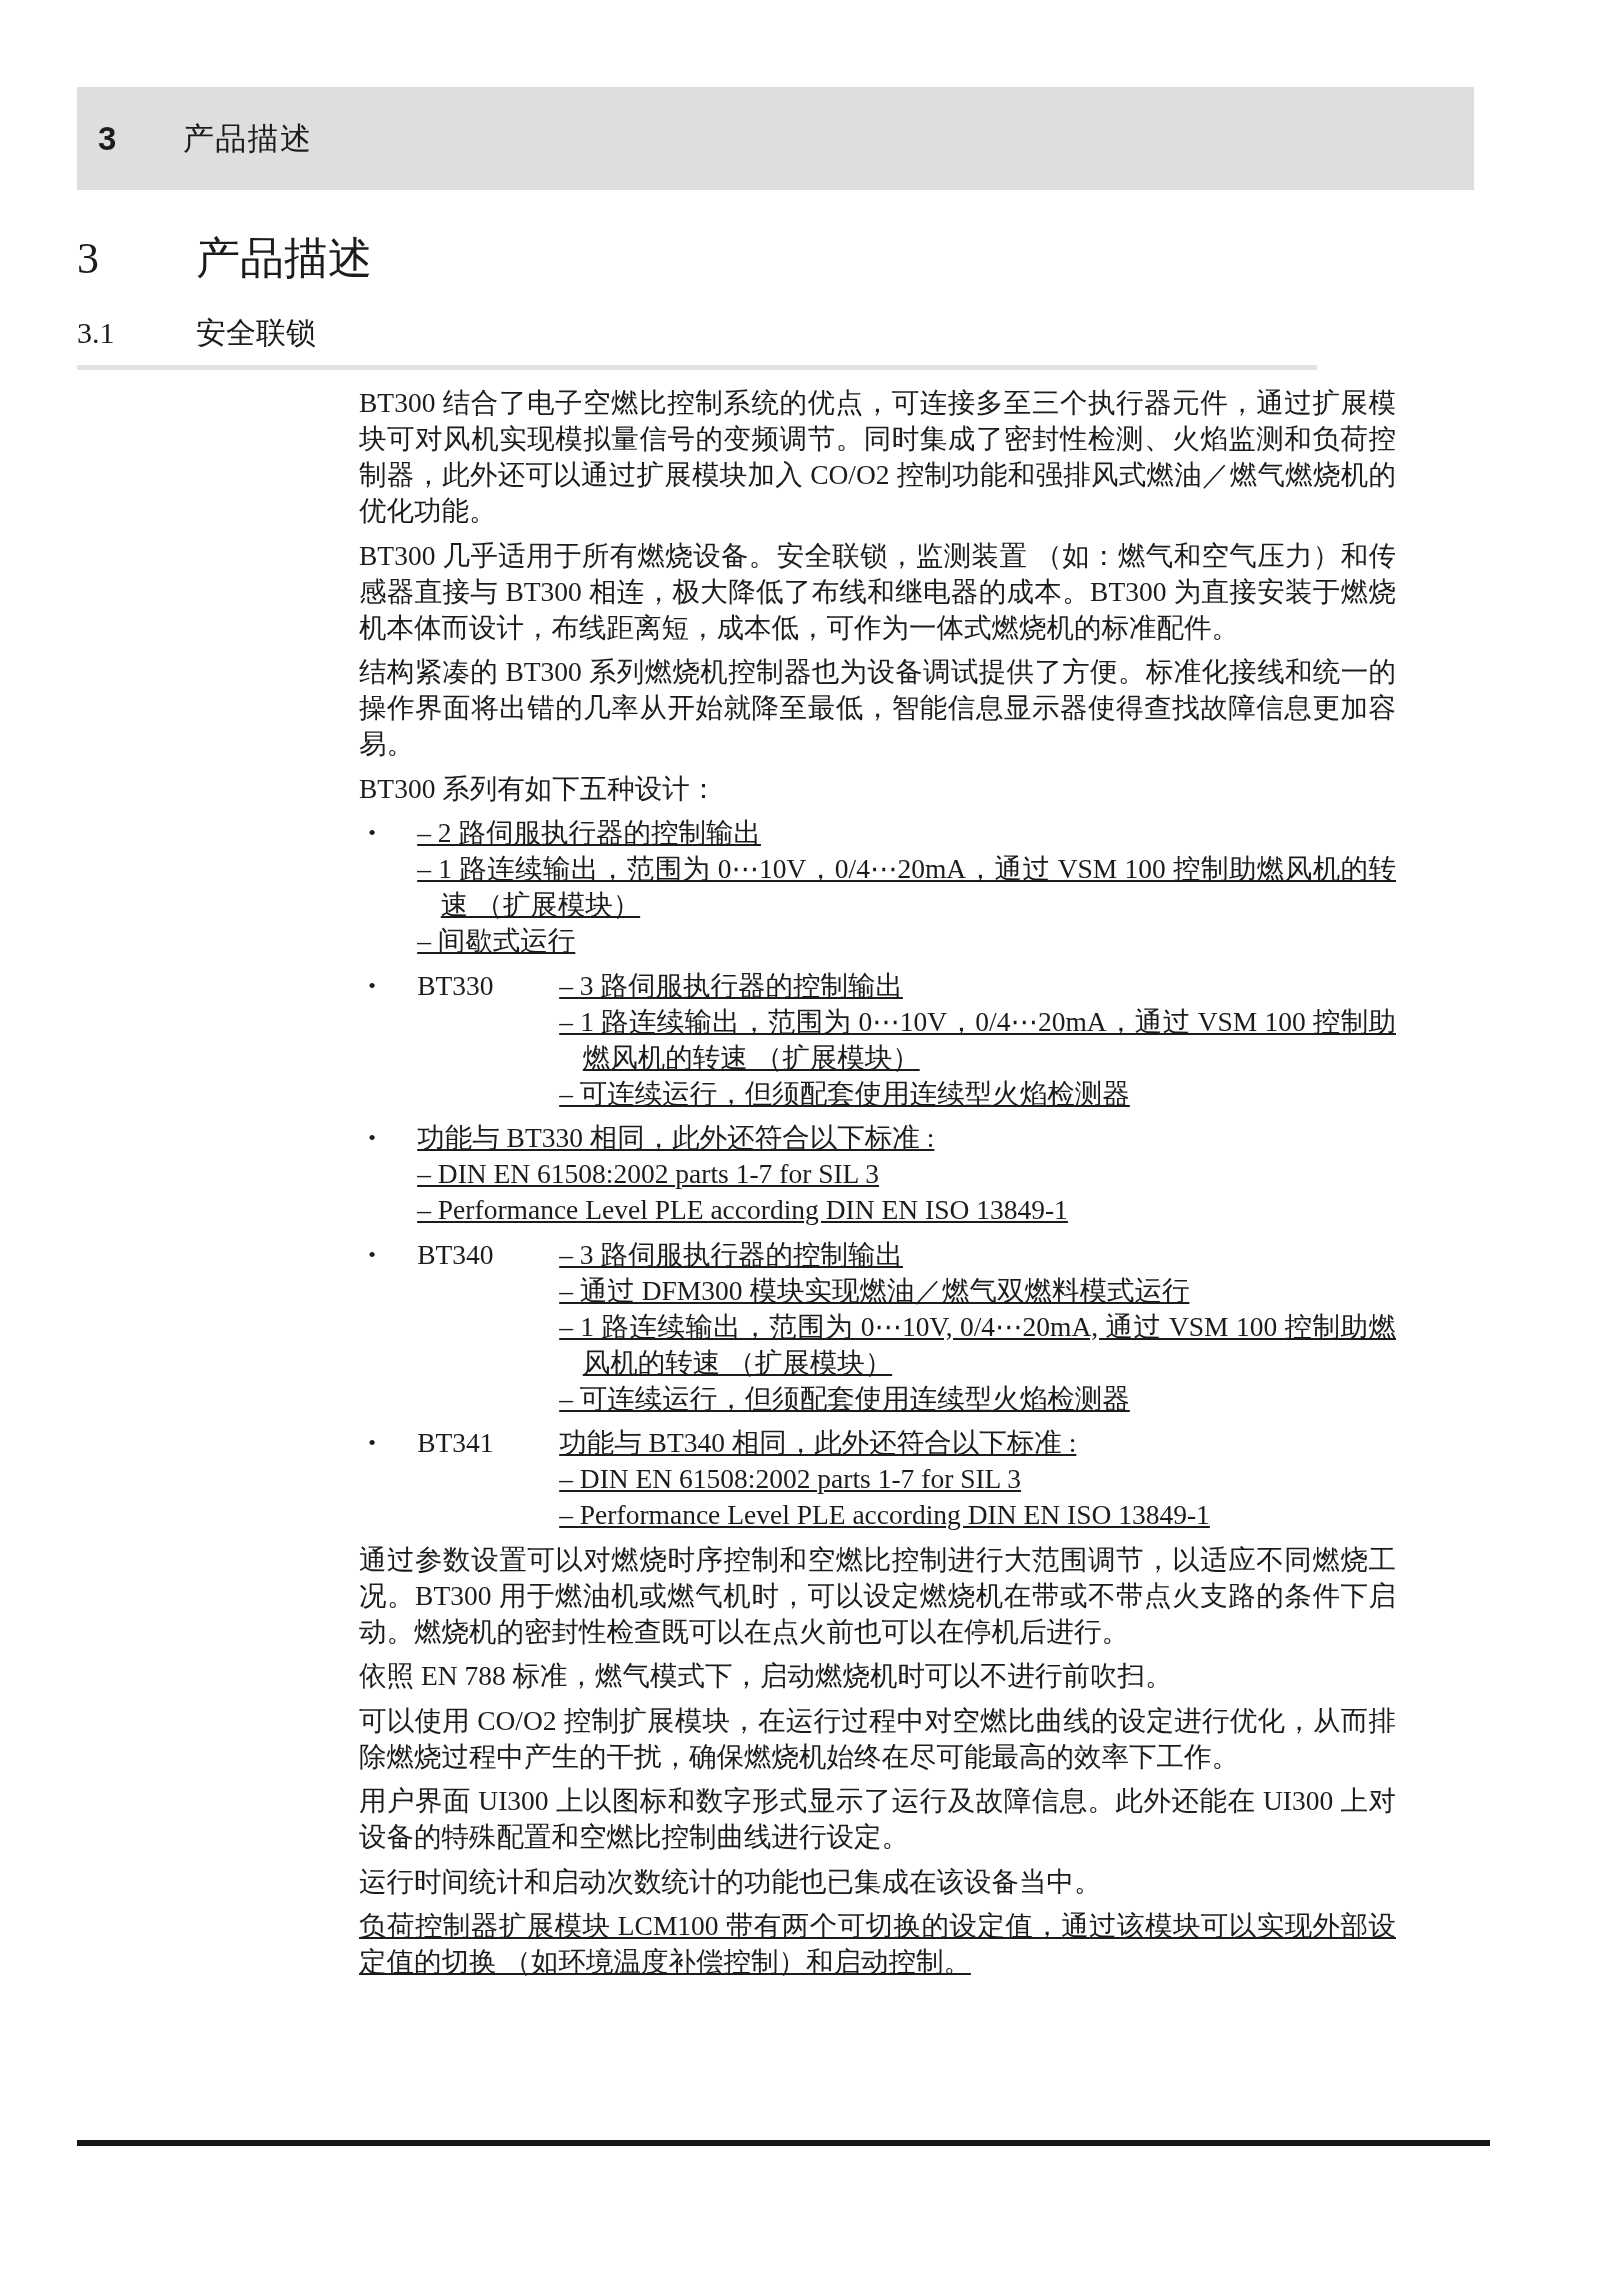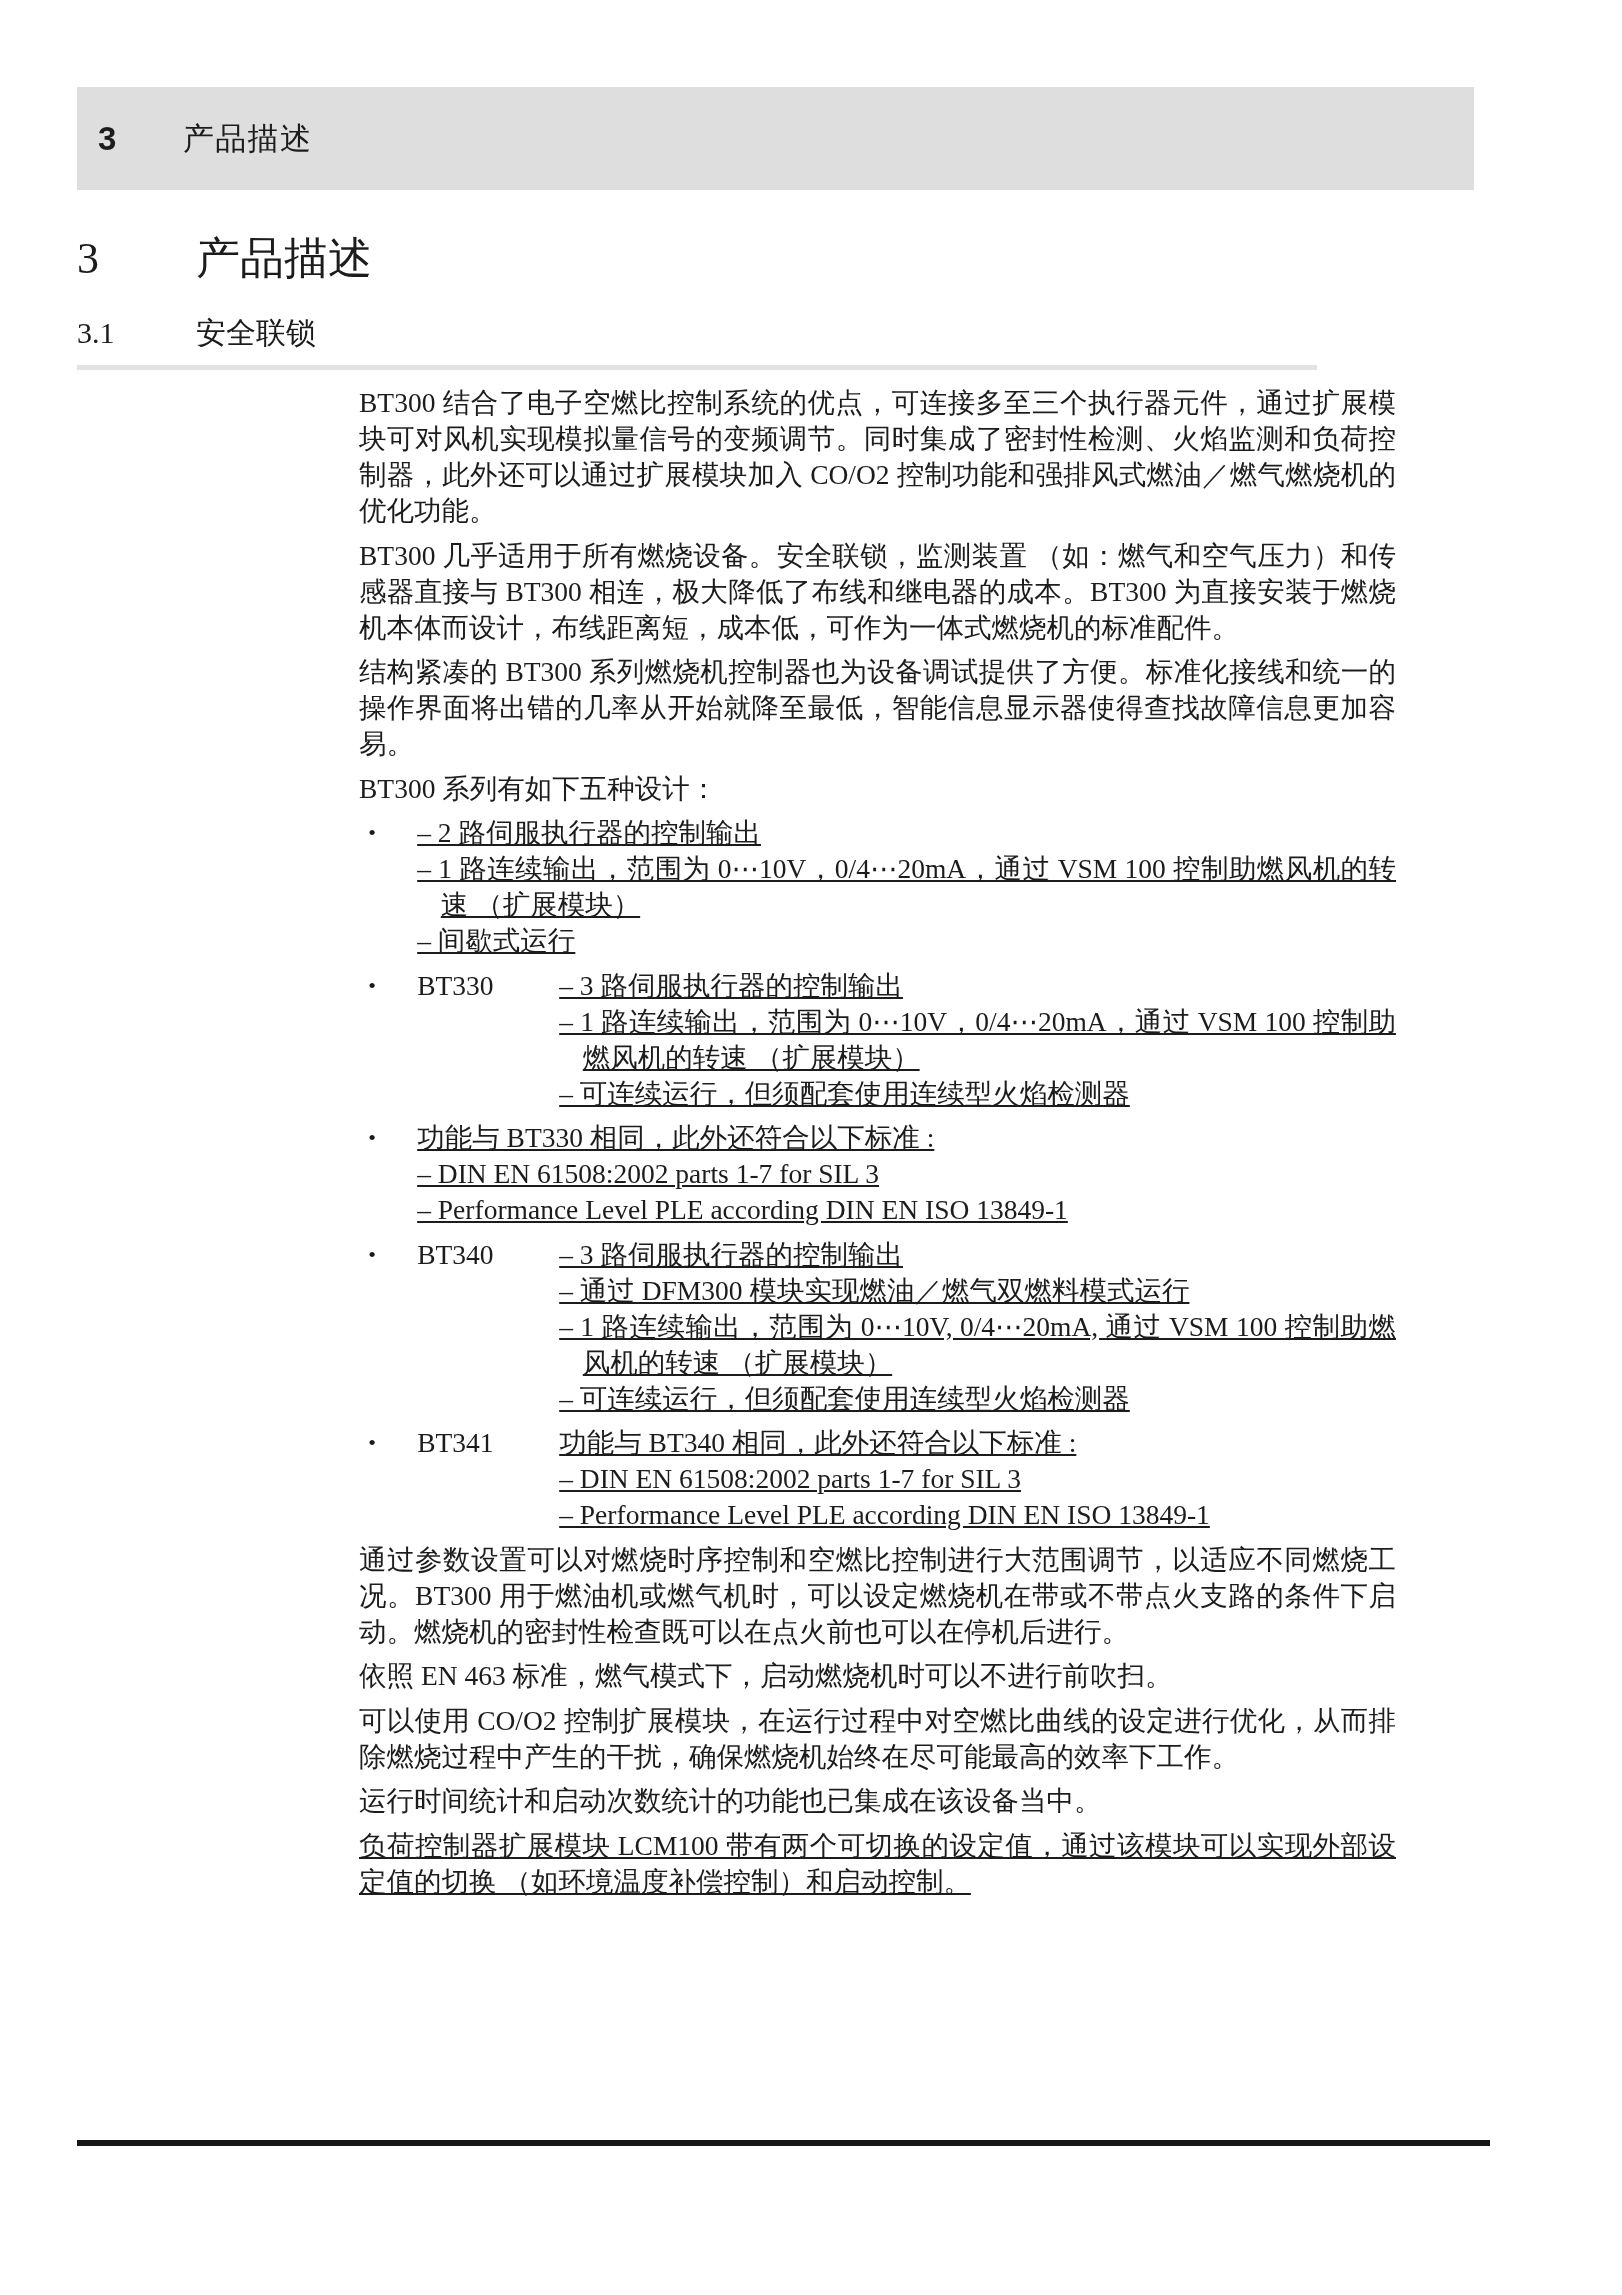--- a/index.html
+++ b/index.html
@@ -126,22 +126,23 @@
       <div class="variant">
         <span class="bullet">•</span>
         <span class="model">BT341</span>
         <div class="lines">
           <div class="spec">功能与 BT340 相同，此外还符合以下标准 :</div>
           <div class="spec hang">– DIN EN 61508:2002 parts 1-7 for SIL 3</div>
           <div class="spec hang">– Performance Level PLE according DIN EN ISO 13849-1</div>
         </div>
       </div>
       <p class="para">通过参数设置可以对燃烧时序控制和空燃比控制进行大范围调节，以适应不同燃烧工况。BT300 用于燃油机或燃气机时，可以设定燃烧机在带或不带点火支路的条件下启动。燃烧机的密封性检查既可以在点火前也可以在停机后进行。</p>
-      <p class="para">依照 EN 463 标准，燃气模式下，启动燃烧机时可以不进行前吹扫。</p>
+      <p class="para">依照 EN 788 标准，燃气模式下，启动燃烧机时可以不进行前吹扫。</p>
       <p class="para">可以使用 CO/O2 控制扩展模块，在运行过程中对空燃比曲线的设定进行优化，从而排除燃烧过程中产生的干扰，确保燃烧机始终在尽可能最高的效率下工作。</p>
+      <p class="para">用户界面 UI300 上以图标和数字形式显示了运行及故障信息。此外还能在 UI300 上对设备的特殊配置和空燃比控制曲线进行设定。</p>
       <p class="para">运行时间统计和启动次数统计的功能也已集成在该设备当中。</p>
       <p class="para">负荷控制器扩展模块 LCM100 带有两个可切换的设定值，通过该模块可以实现外部设定值的切换 （如环境温度补偿控制）和启动控制。</p>
     </main>
 
   <div class="footer-rule"></div>
 
 </div>
 
 
 </body></html>

